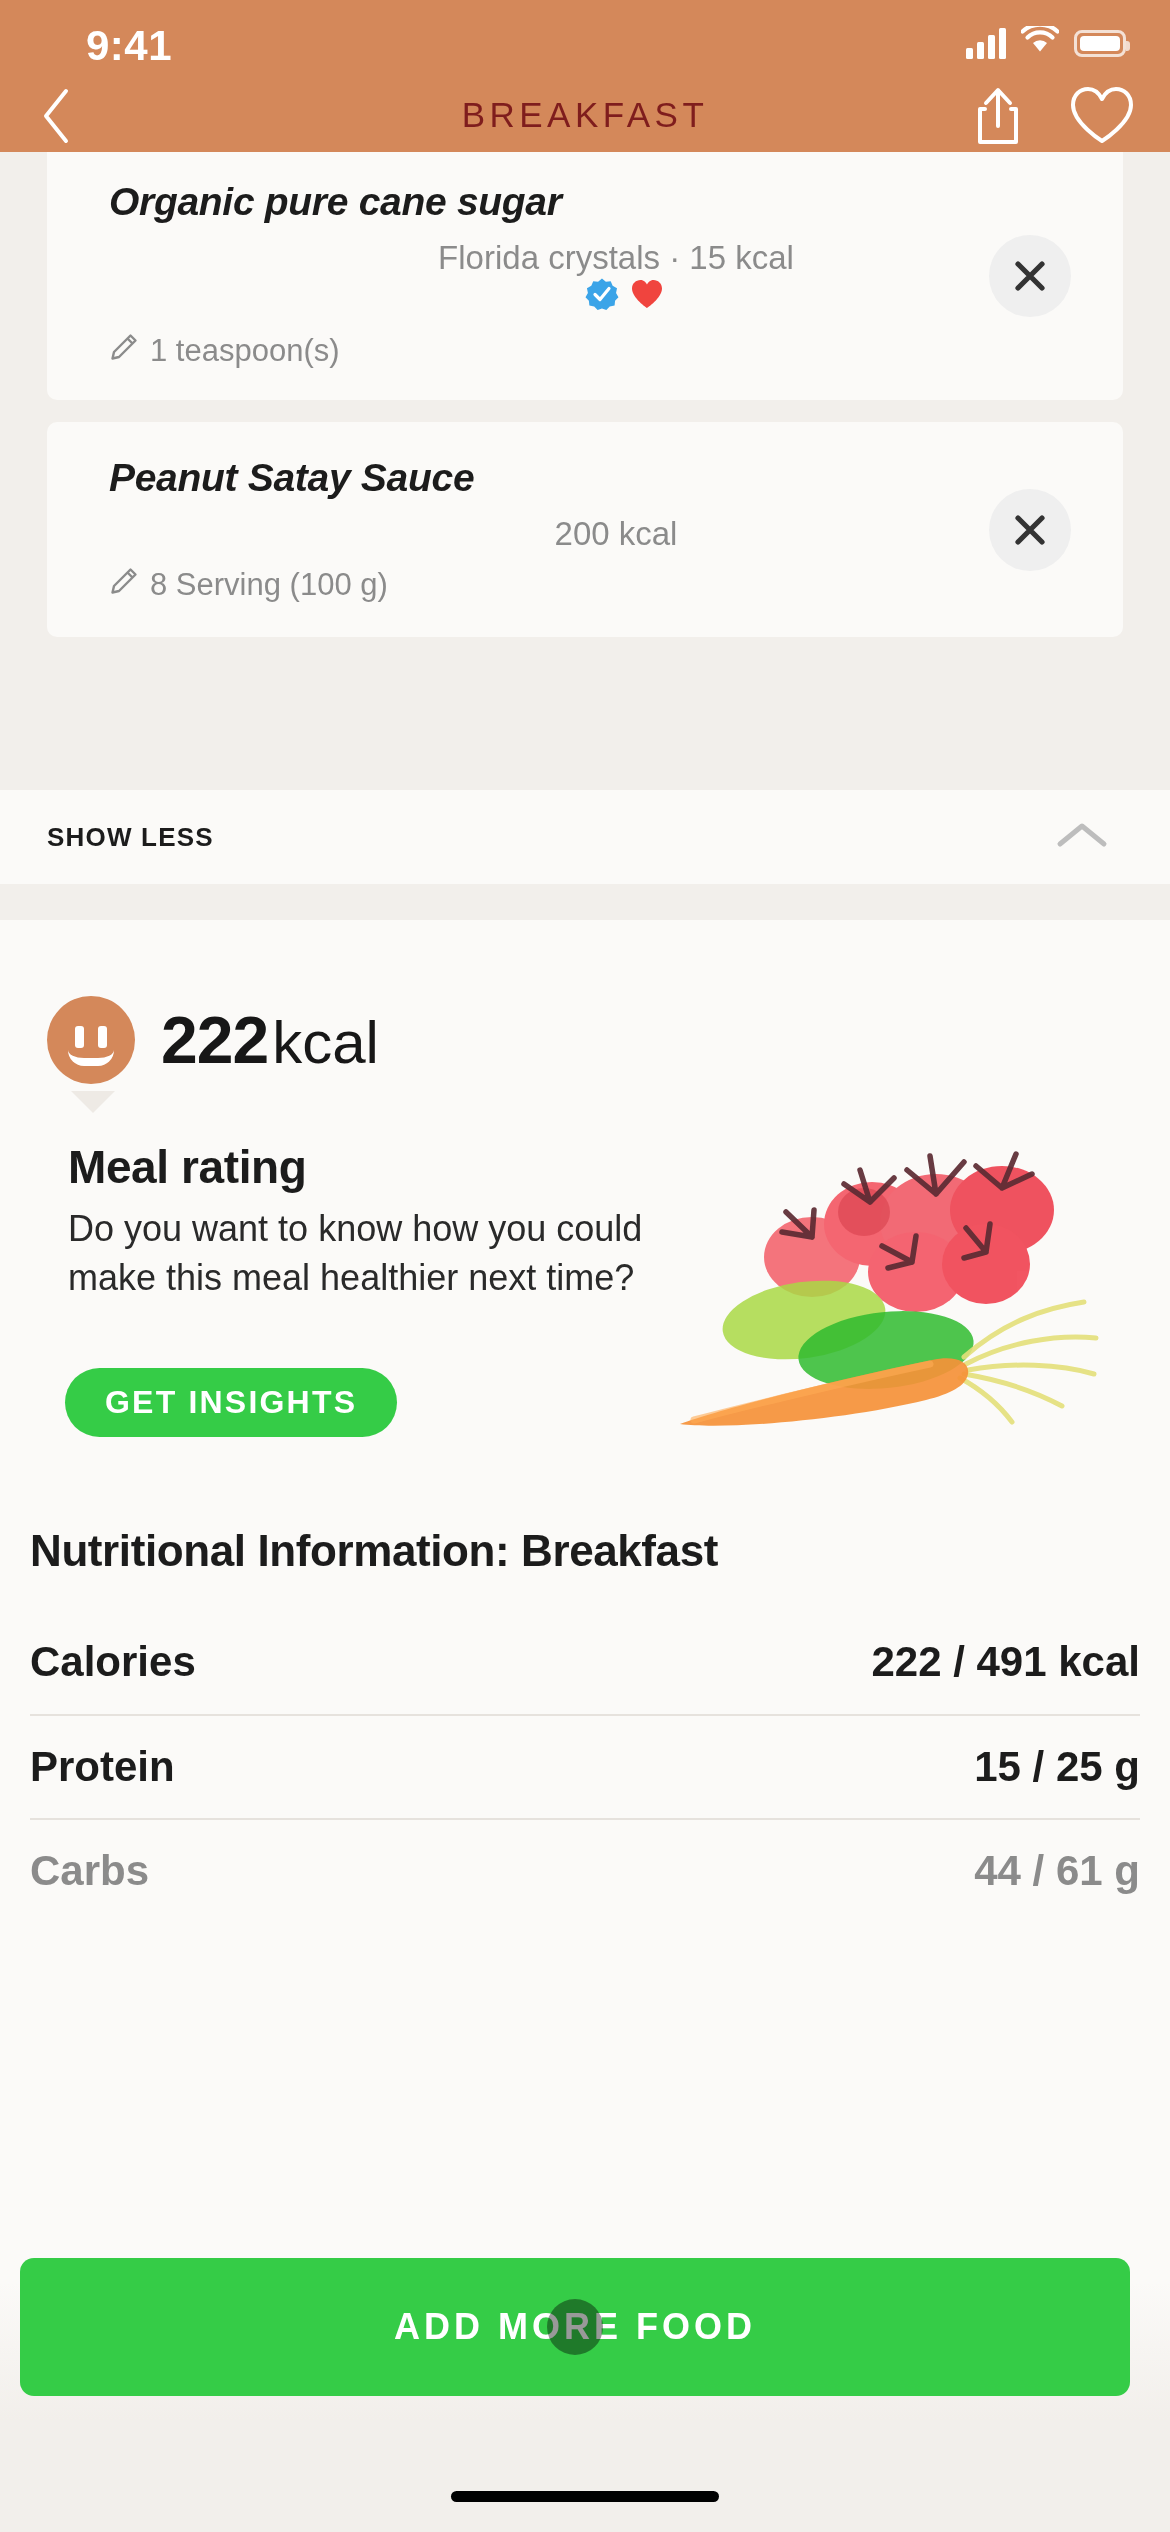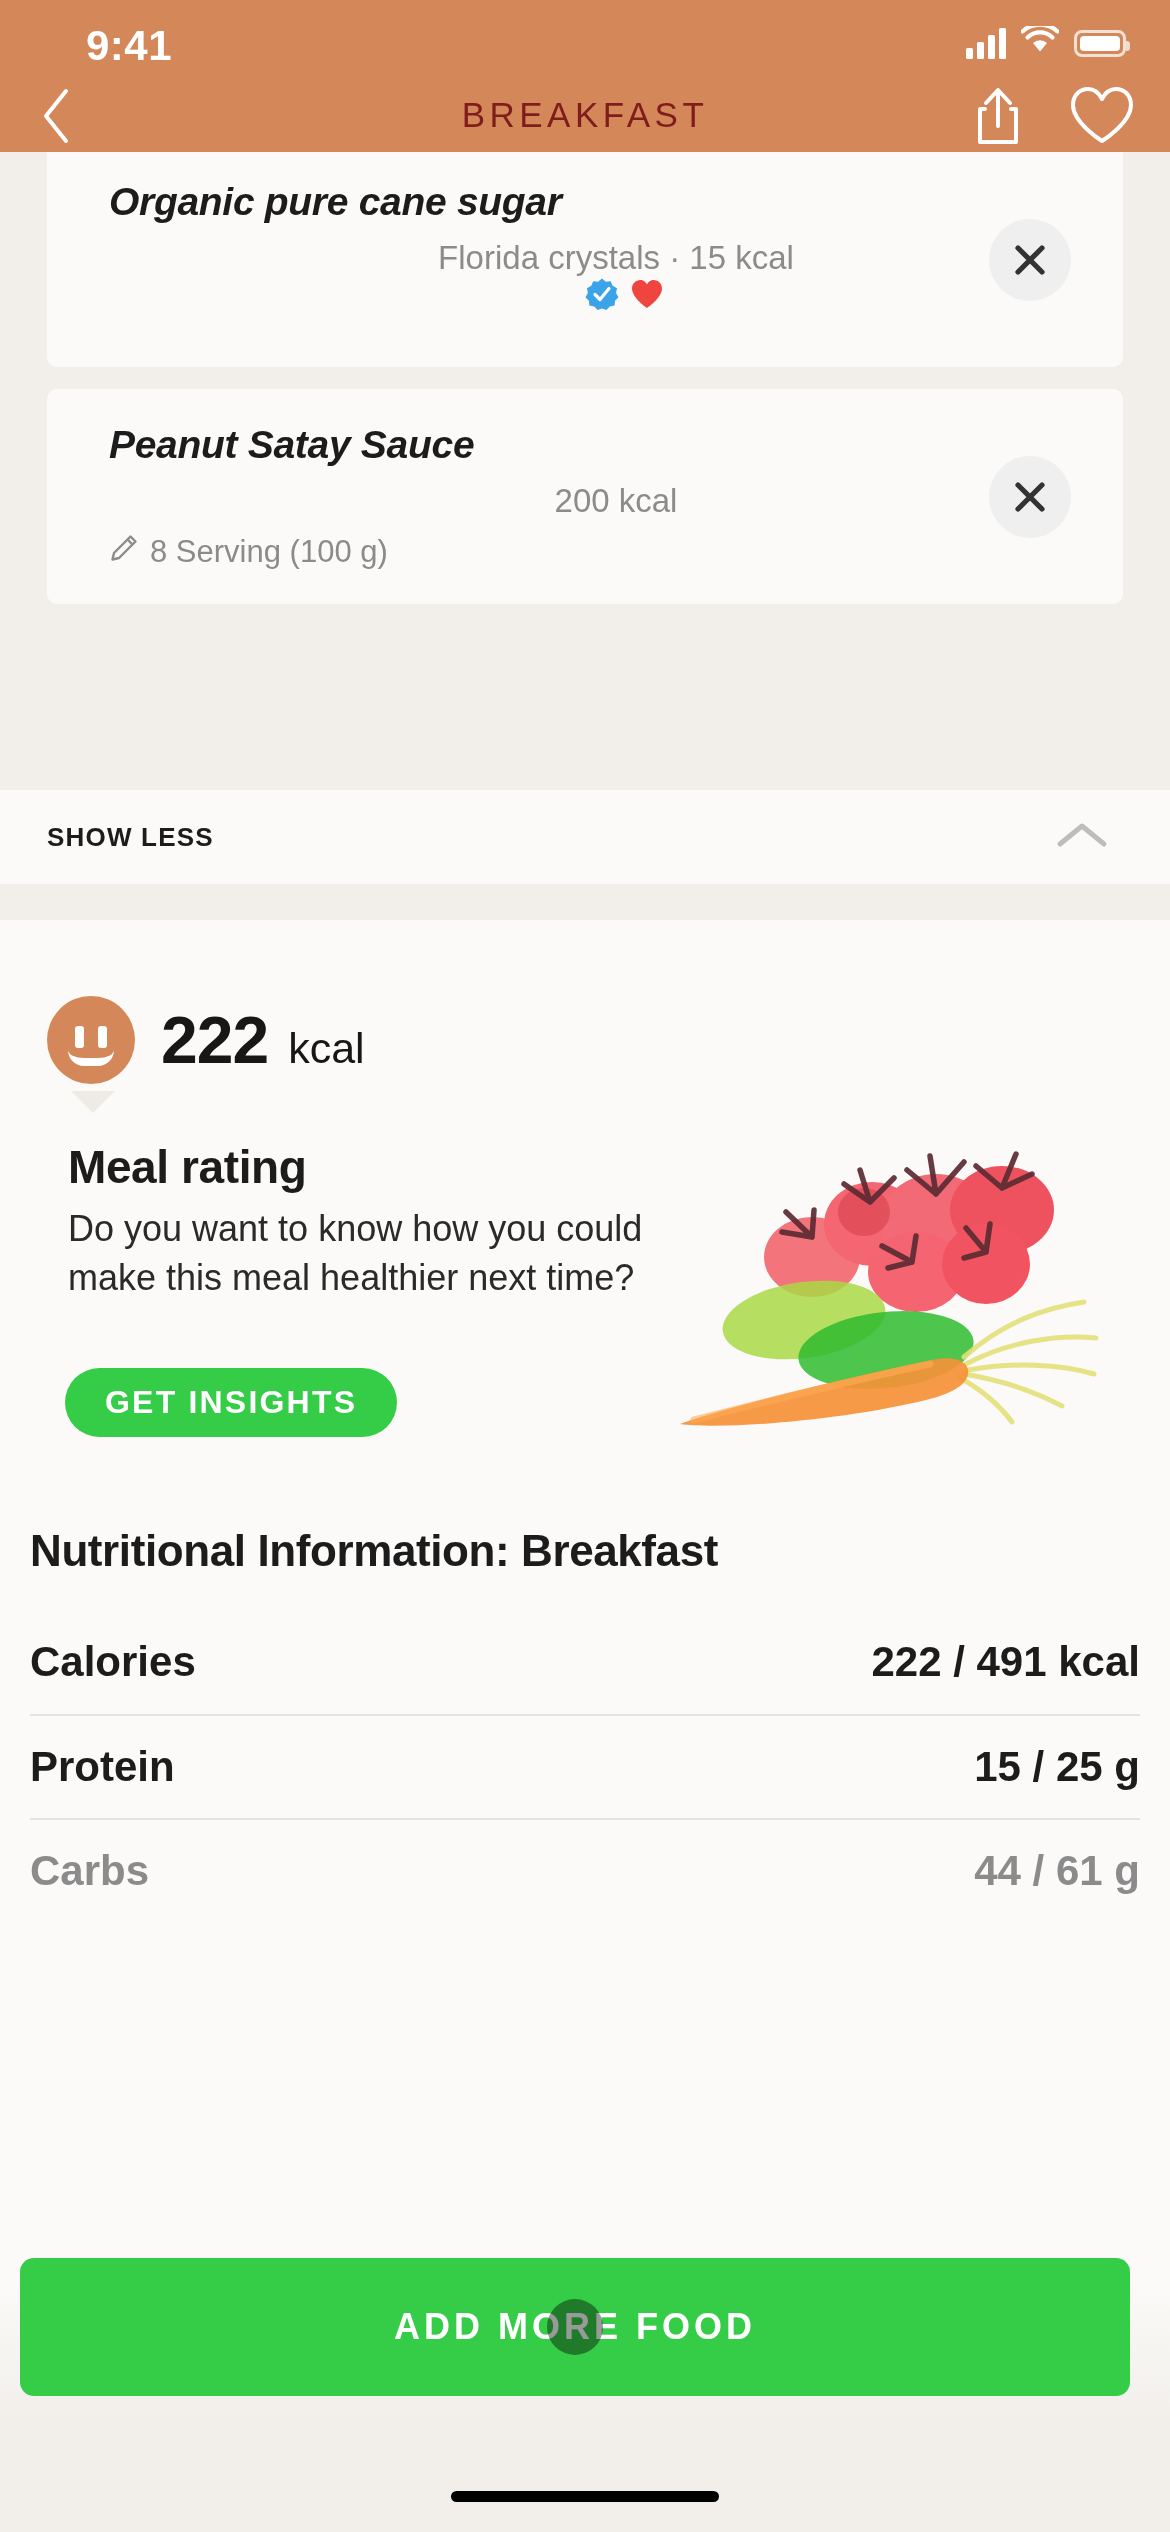--- a/index.html
+++ b/index.html
@@ -102,21 +102,21 @@
     width:88px; height:88px; border-radius:50%; background:#d4885a;
     position:relative; flex:none;
   }
   .face .eye { position:absolute; top:30px; width:9px; height:22px; background:#fff; border-radius:3px; }
   .face .eye.l { left:28px; } .face .eye.r { right:28px; }
   .face .mouth {
     position:absolute; bottom:18px; left:50%; transform:translateX(-50%);
     width:46px; height:16px; border-bottom:8px solid #fff; border-radius:0 0 30px 30px;
   }
   .kcal-num { font-size:66px; font-weight:bold; color:#171717; letter-spacing:-1px; }
-  .kcal-unit { font-size:43px; color:#171717; margin-left:20px; }
+  .kcal-unit { font-size:60px; color:#171717; margin-left:4px; }
   .pointer {
     position:absolute; top:171px; left:71px;
     width:0; height:0; border-left:22px solid transparent;
     border-right:22px solid transparent; border-top:22px solid #eeeae5;
   }
 
   
   .rating { position:absolute; top:220px; left:0; width:1170px; height:340px; }
   .rating-title {
     position:absolute; left:68px; top:0;
@@ -234,20 +234,29 @@
               <path d="M17 1 L21 4.5 L26 3.8 L28 8.5 L32.5 11 L31.5 16 L34 20.5 L30.5 24 L30 29 L25 30 L21.5 33.5 L17 32 L12.5 33.5 L9 30 L4 29 L3.5 24 L0 20.5 L2.5 16 L1.5 11 L6 8.5 L8 3.8 L13 4.5 Z" fill="#3ba4e8" transform="scale(0.97) translate(0.5,0.5)"></path>
               <path d="M10 17.5 L15 22.5 L24 11.5" stroke="#fff" stroke-width="3.2" fill="none" stroke-linecap="round" stroke-linejoin="round"></path>
             </svg>
           </span>
           <span>
             <svg width="34" height="32" viewBox="0 0 34 32">
               <path d="M17 30 C17 30 2 20 2 10.5 C2 5.5 6 2 10.5 2 C14 2 16 4.5 17 6.5 C18 4.5 20 2 23.5 2 C28 2 32 5.5 32 10.5 C32 20 17 30 17 30 Z" fill="#f0443e"></path>
             </svg>
           </span>
         </span>
+      </div>
+      <div class="food-serving">
+        <span>
+          <svg width="30" height="30" viewBox="0 0 30 30">
+            <path d="M21.5 3.5 L26.5 8.5 L10 25 L3.5 26.5 L5 20 Z" stroke="#8b8b8b" stroke-width="2.4" fill="none" stroke-linejoin="round"></path>
+            <path d="M18.5 6.5 L23.5 11.5" stroke="#8b8b8b" stroke-width="2.4" fill="none"></path>
+          </svg>
+        </span>
+        <span>1 teaspoon(s)</span>
       </div>
       <div class="close-btn">
         <svg width="40" height="40" viewBox="0 0 40 40">
           <path d="M8 8 L32 32 M32 8 L8 32" stroke="#333" stroke-width="5.2" stroke-linecap="round"></path>
         </svg>
       </div>
     </div>
 
     <div class="food-card">
       <div class="food-name">Peanut Satay Sauce</div>

